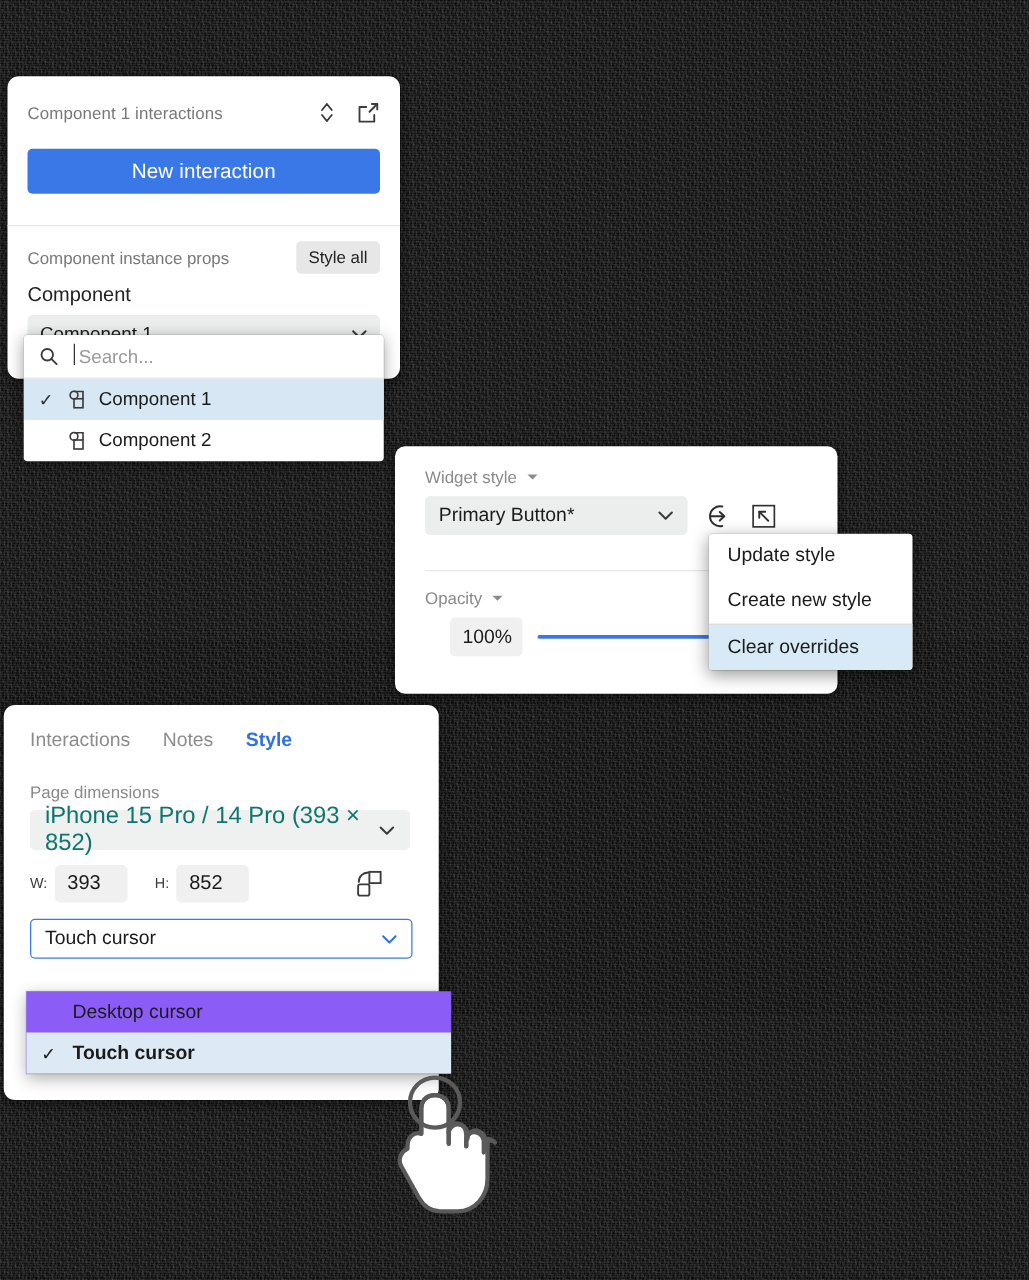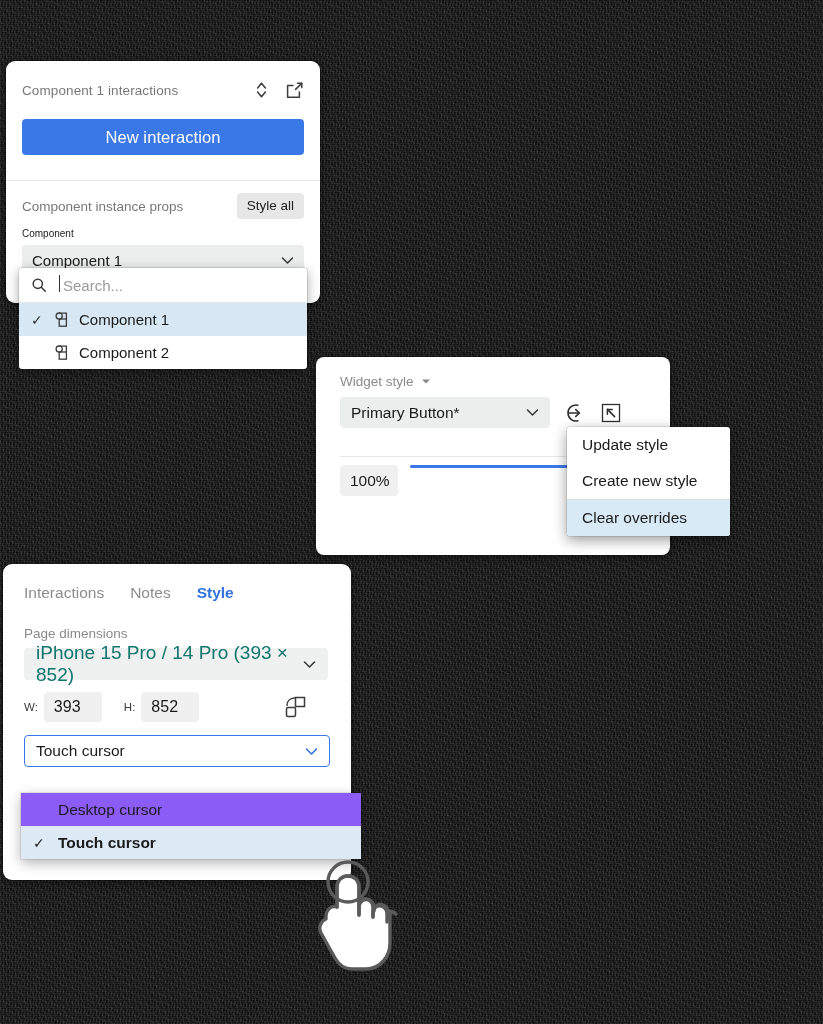--- a/index.html
+++ b/index.html
@@ -51,21 +51,21 @@
     letter-spacing:.1px;
   }
   #ip-divider{ margin-top:25px; height:1px; background:#e8e8e8; }
   #props-row{ display:flex; align-items:center; padding:12px 16px 0 16px; }
   #props-label{ flex:1; font-size:13.5px; color:#787878; }
   #show-all-btn{
     background:#e7e7e7; border:0; border-radius:4px; color:#222;
     font-size:13.5px; padding:5px 10px 6px; cursor:pointer;
     font-family:"Liberation Sans",sans-serif;
   }
-  #component-label{ padding:9px 16px 0 16px; font-size:10px; color:#222;}
+  #component-label{ padding:9px 16px 0 16px; font-size:16px; color:#222;}
   #component-select{
     margin:6px 16px 0 16px; height:30px; width:282px;
     background:#eceded; border-radius:4px; display:flex; align-items:center;
     padding:0 10px; cursor:pointer;
   }
   #component-select .val{ flex:1; font-size:15px; color:#1b1b1b; }
 
   
   #component-dropdown{
     position:absolute; left:19px; top:268px; width:288px;
@@ -90,21 +90,21 @@
   #ws-head .cap{ font-size:13.5px; color:#8a8a8a; }
   #ws-row{ display:flex; align-items:center; gap:14px; padding:8px 0 0 24px; }
   #widget-select{
     width:210px; height:31px; background:#eceded; border-radius:4px;
     display:flex; align-items:center; padding:0 11px; cursor:pointer;
   }
   #widget-select .val{ flex:1; font-size:15.5px; color:#1b1b1b; }
   #ws-divider{ margin:28px 24px 0 24px; height:1px; background:#e8e8e8;}
   #op-head{ display:flex; align-items:center; gap:7px; padding:14px 0 0 24px;}
   #op-head .cap{ font-size:13.5px; color:#8a8a8a;}
-  #op-row{ display:flex; padding:8px 0 0 24px; }
+  #op-row{ display:flex; align-items:center; padding:8px 0 0 24px;margin-left:20px; }
   #opacity-value{
     width:58px; height:31px; background:#f0f0f0; border-radius:4px;
     display:flex; align-items:center; padding-left:10px; font-size:15.5px; color:#1b1b1b;
   }
   #opacity-slider{ margin-left:12px; width:215px; height:3px; background:#3b78e7; border-radius:2px;}
 
   
   #style-menu{
     position:absolute; left:567px; top:427px; width:163px;
     background:#fff; border-radius:3px;
@@ -258,20 +258,28 @@
       <svg width="22" height="22" viewBox="0 0 22 22">
         <rect x="2.5" y="2.5" width="17" height="17" stroke="#2e2e2e" stroke-width="1.3" fill="none"></rect>
         <path d="M14.6 14.6 L7.4 7.4" stroke="#2e2e2e" stroke-width="1.5" stroke-linecap="round"></path>
         <path d="M7.4 12.2 V7.4 H12.2" stroke="#2e2e2e" stroke-width="1.5" fill="none" stroke-linecap="round" stroke-linejoin="round"></path>
       </svg>
     </span>
   </div>
 
   <div id="ws-divider"></div>
 
+  <div id="op-head">
+    <span class="cap">Opacity</span>
+    <span class="ico">
+      <svg width="10" height="7" viewBox="0 0 10 7">
+          <path d="M1 1.6 L5 5.6 L9 1.6 Z" fill="#8a8a8a"></path>
+        </svg>
+    </span>
+  </div>
 
   <div id="op-row">
     <div id="opacity-value">100%</div>
     <div id="opacity-slider"></div>
   </div>
 </div>
 
 <div id="style-menu">
   <div class="mitem">Update style</div>
   <div class="mitem">Create new style</div>

